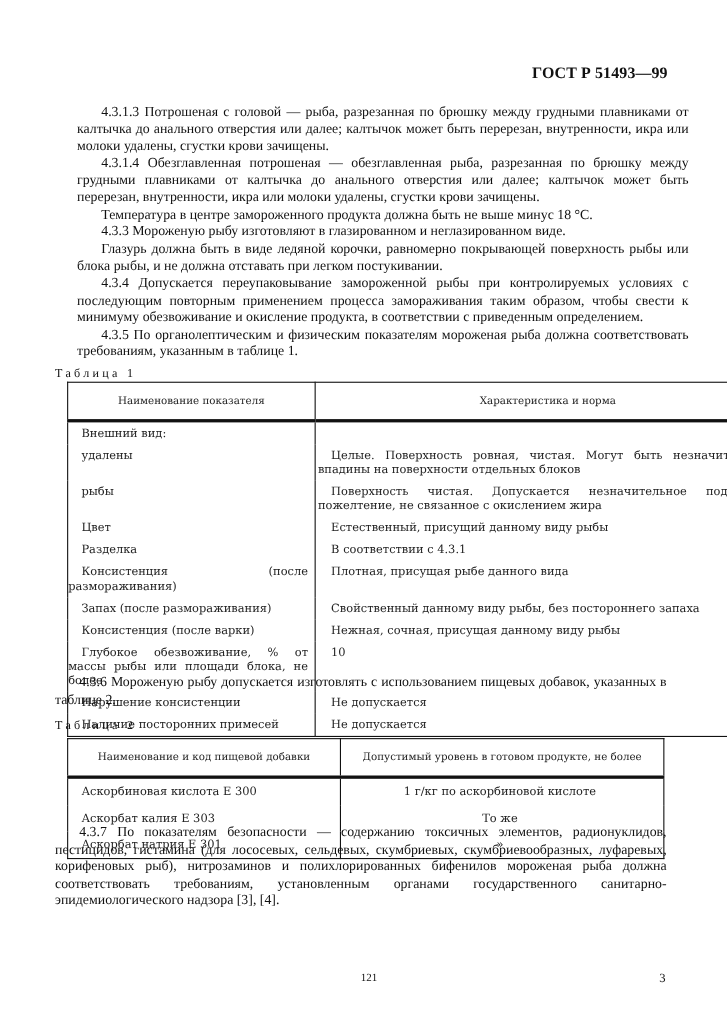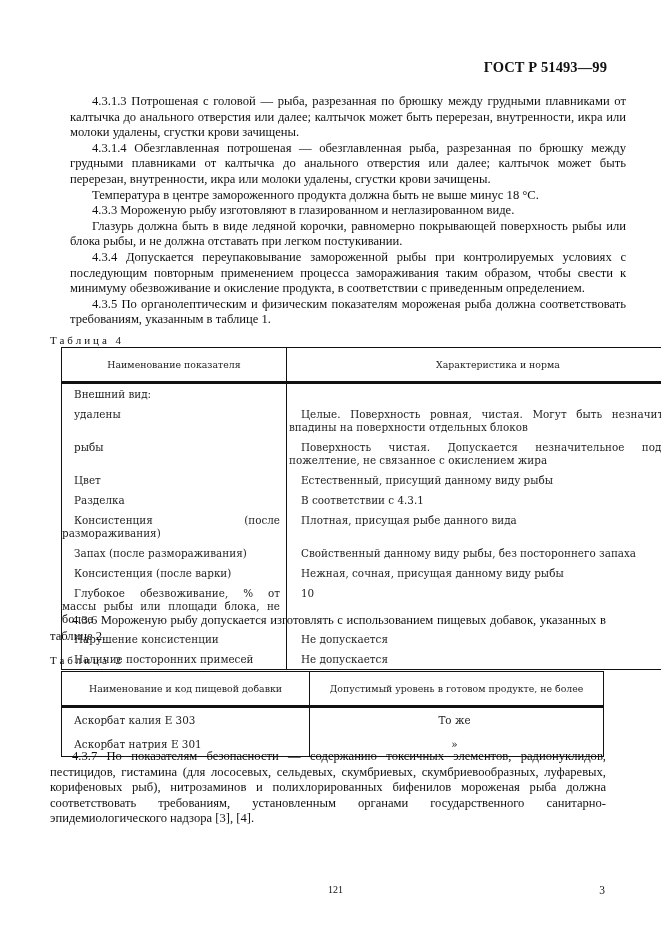--- a/index.html
+++ b/index.html
@@ -39,21 +39,21 @@
 <div class="body-text" id="sec1">
   <p>4.3.1.3  Потрошеная с головой — рыба, разрезанная по брюшку между грудными плавниками от калтычка до анального отверстия или далее; калтычок может быть перерезан, внутренности, икра или молоки удалены, сгустки крови зачищены.</p>
   <p>4.3.1.4  Обезглавленная потрошеная — обезглавленная рыба, разрезанная по брюшку между грудными плавниками от калтычка до анального отверстия или далее; калтычок может быть перерезан, внутренности, икра или молоки удалены, сгустки крови зачищены.</p>
   <p>Температура в центре замороженного продукта должна быть не выше минус 18 °С.</p>
   <p>4.3.3  Мороженую рыбу изготовляют в глазированном и неглазированном виде.</p>
   <p>Глазурь должна быть в виде ледяной корочки, равномерно покрывающей поверхность рыбы или блока рыбы, и не должна отставать при легком постукивании.</p>
   <p>4.3.4  Допускается переупаковывание замороженной рыбы при контролируемых условиях с последующим повторным применением процесса замораживания таким образом, чтобы свести к минимуму обезвоживание и окисление продукта, в соответствии с приведенным определением.</p>
   <p>4.3.5  По органолептическим и физическим показателям мороженая рыба должна соответствовать требованиям, указанным в таблице 1.</p>
 </div>
 
-<div class="tcap" id="cap1">Таблица 4</div>
+<div class="tcap" id="cap1">Таблица 1</div>
 
 <table id="table1">
   <thead>
     <tr>
       <th class="col1w">Наименование показателя</th>
       <th>Характеристика и норма</th>
     </tr>
   </thead>
   <tbody>
     <tr class="r">
@@ -156,20 +156,26 @@
 <table id="table2">
   <thead>
     <tr>
       <th style="width:245px">Наименование и код пищевой добавки</th>
       <th>Допустимый уровень в готовом продукте, не более</th>
     </tr>
   </thead>
   <tbody>
     <tr>
       <td class="c1">
+          <span class="ind">Аскорбиновая кислота Е 300</span>
+        </td>
+      <td class="c2"><span>1 г/кг по аскорбиновой кислоте</span></td>
+    </tr>
+    <tr>
+      <td class="c1">
           <span class="ind">Аскорбат калия Е 303</span>
         </td>
       <td class="c2"><span>То же</span></td>
     </tr>
     <tr class="last">
       <td class="c1">
           <span class="ind">Аскорбат натрия Е 301</span>
         </td>
       <td class="c2"><span>»</span></td>
     </tr>

